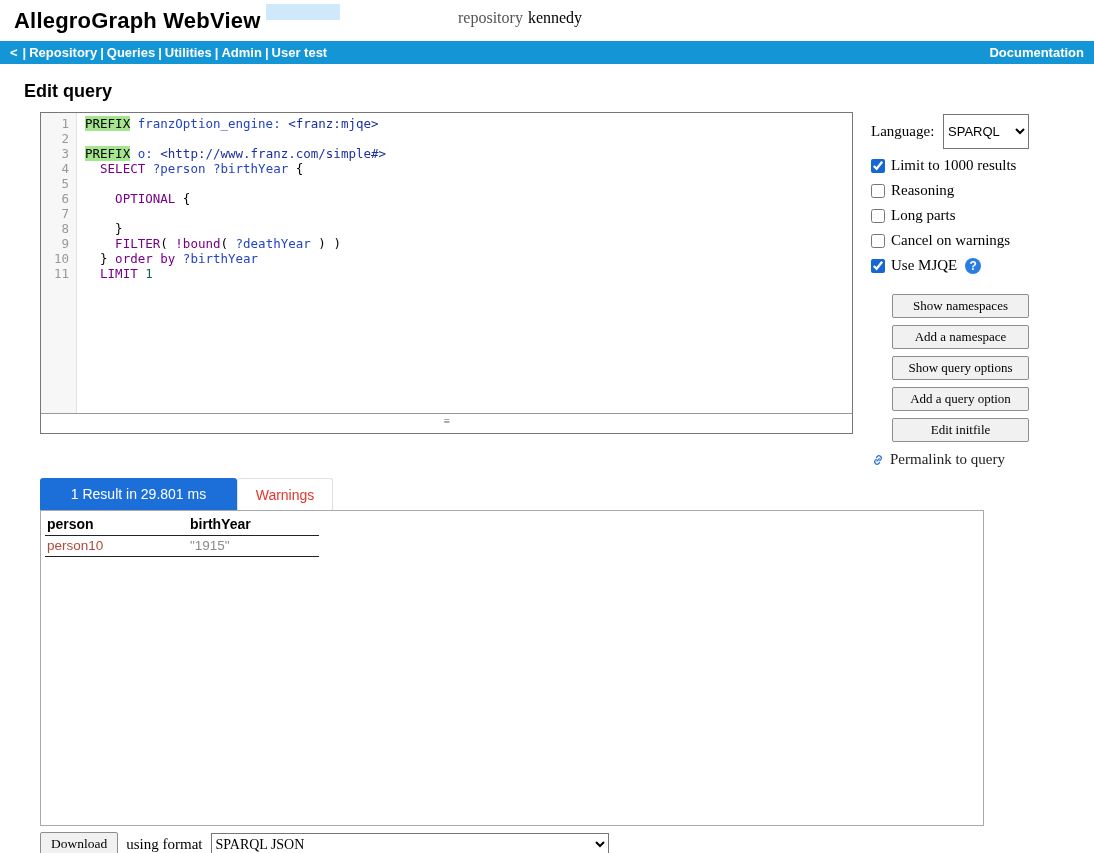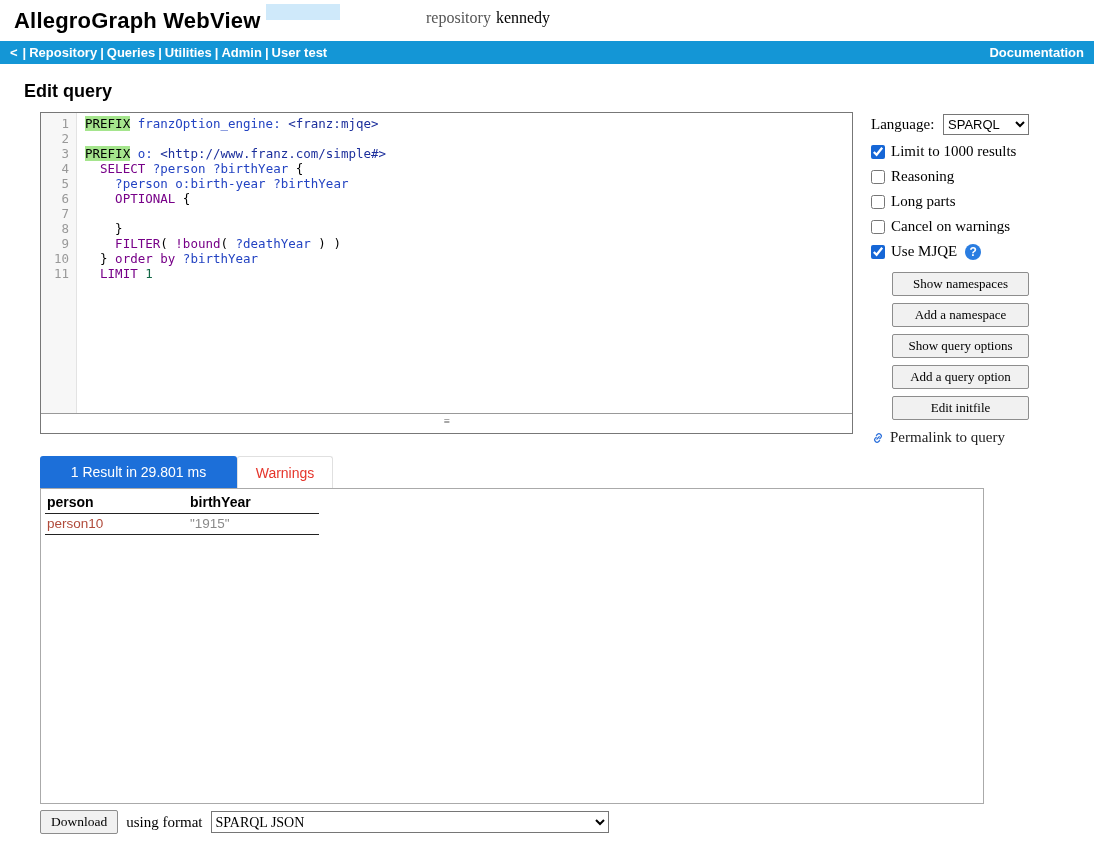--- a/index.html
+++ b/index.html
@@ -6,21 +6,21 @@
   html,body { margin:0; padding:0; }
   body {
     width:1094px; height:853px; overflow:hidden;
     background:#fff; color:#000;
     font-family:"Liberation Serif", serif; font-size:15px;
   }
   
   header { height:41px; display:flex; align-items:center; position:relative; background:#fff; }
   .logo { font-family:"Liberation Sans", sans-serif; font-weight:bold; font-size:22px; padding-left:14px; letter-spacing:.2px; }
   .hl-box { width:74px; height:16px; background:#cfe9fa; margin-left:6px; align-self:flex-start; margin-top:4px; }
-  .repo { position:absolute; left:426px; top:9px; font-size:16px; }
+  .repo { position:absolute; left:458px; top:9px; font-size:16px; }
   .repo-label { color:#555; margin-right:5px; }
   .repo-name { color:#000; }
   
   nav {
     height:23px; background:var(--nav_blue); display:flex; align-items:center;
     padding:0 10px; color:#fff;
     font-family:"Liberation Sans", sans-serif; font-weight:bold; font-size:13px;
   }
   .nav-back { cursor:pointer; margin-right:2px; }
   .nav-sep { margin:0 3px; }
@@ -70,27 +70,27 @@
   .results-box th:nth-child(2){ min-width:131px; }
   .results-box td { padding:2px 8px 3px 2px; border-bottom:1px solid #222; font-size:13.5px; }
   .cell-link { color:var(--result_link); cursor:pointer; }
   .cell-lit { color:#8a8a8a; }
   
   .download-row { margin:6px 0 0 40px; display:flex; align-items:center; gap:8px; }
   .dl-select { width:398px; height:22px; border:1px solid #767676; font-family:"Liberation Serif", serif; font-size:14px; background:#fff; }
   
   .sidebar { margin-left:18px; width:158px; font-size:15px; }
   .lang-row { display:flex; align-items:center; justify-content:space-between; margin-top:2px; }
-  .lang-select { font-size:13px; width:86px; height:21px; border:1px solid #767676; background:#fff; font-family:"Liberation Sans", sans-serif; }
+  .lang-select { font-size:13px; width:86px; height:35px; border:1px solid #767676; background:#fff; font-family:"Liberation Sans", sans-serif; }
   .cb-row { display:flex; align-items:center; margin-top:8px; gap:6px; cursor:pointer; }
   .cb-row input[type=checkbox] { width:14px; height:14px; margin:0; accent-color:var(--checkbox_accent); }
   .help { width:16px; height:16px; flex:none; border-radius:50%; background:#2a7de1; color:#fff; font-weight:bold;
     font-size:12px; display:inline-flex; align-items:center; justify-content:center;
     font-family:"Liberation Sans", sans-serif; margin-left:2px; cursor:pointer; }
-  #side-btns { margin-top:12px; }
+  #side-btns { margin-top:20px; }
   .side-btn { display:block; width:137px; margin:0 0 7px auto; font-family:"Liberation Serif", serif; font-size:13px;
     background:#f1f1f1; border:1px solid #8d8d8d; border-radius:2px; padding:3px 0; cursor:pointer; }
   .permalink { margin-top:9px; display:flex; align-items:center; gap:5px; cursor:pointer; color:#222; }
   .chain { color:var(--link_icon); display:inline-flex; }
 </style>
 </head>
 <body>
 
 <div class="app">
 
@@ -124,21 +124,20 @@
           <div class="cm-line">
             <span class="ln">3</span>
             <span class="lc"><span class="t-g">PREFIX</span><span class="t-p"> </span><span class="t-v">o:</span><span class="t-p"> </span><span class="t-u">&lt;http://www.franz.com/simple#&gt;</span></span>
           </div>
           <div class="cm-line">
             <span class="ln">4</span>
             <span class="lc"><span class="t-p">  </span><span class="t-k">SELECT</span><span class="t-p"> </span><span class="t-v">?person</span><span class="t-p"> </span><span class="t-v">?birthYear</span><span class="t-p"> {</span></span>
           </div>
           <div class="cm-line">
             <span class="ln">5</span>
-            <span class="lc"><span class="t-p">    </span><span class="t-v">?person</span><span class="t-p"> </span><span class="t-v">o:birth-year</span><span class="t-p"> </span><span class="t-v">?birthYear</span></span>
           </div>
           <div class="cm-line">
             <span class="ln">6</span>
             <span class="lc"><span class="t-p">    </span><span class="t-k">OPTIONAL</span><span class="t-p"> {</span></span>
           </div>
           <div class="cm-line">
             <span class="ln">7</span>
           </div>
           <div class="cm-line">
             <span class="ln">8</span>

